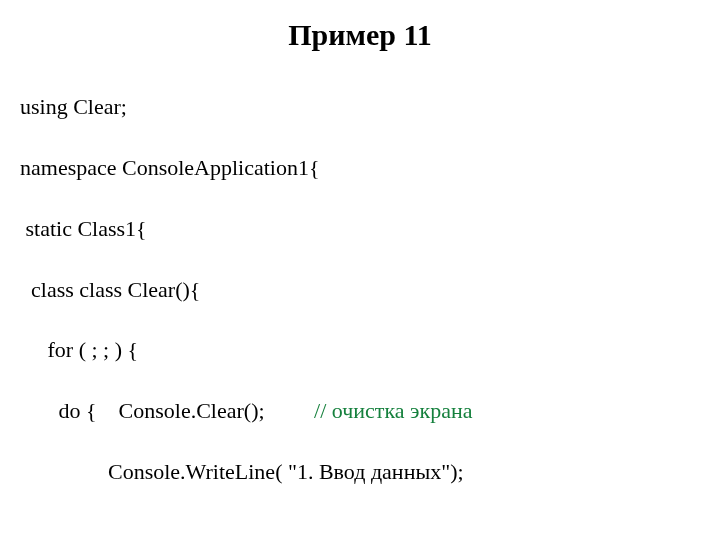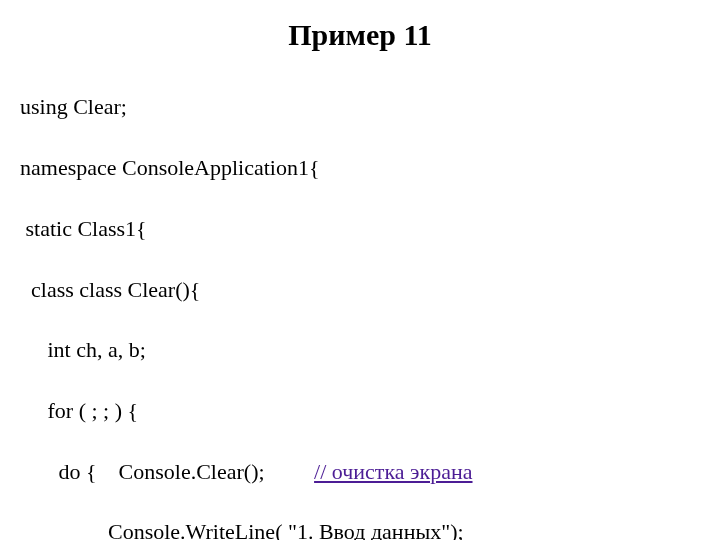--- a/index.html
+++ b/index.html
@@ -22,34 +22,33 @@
     font-weight: bold;
     font-size: 30px;
     margin: 0 0 10px 0;
   }
   .code {
     font-size: 22px;
     line-height: 1.38;
     white-space: pre;
   }
   .b { font-weight: normal; }
-  .comment { color: #4c1d95; text-decoration: underline; }
+  .comment { color: #15803d; }
 </style>
 </head>
 <body>
 
 <div class="page">
   <h1 class="title">Пример 11</h1>
 
   <div class="code">
 <div><span class="b">using</span><span> Clear;</span></div>
 <div><span class="b">namespace</span><span> ConsoleApplication1{</span></div>
 <div><span> </span><span class="b">static</span><span> Class1{</span></div>
 <div><span>  </span><span class="b">class</span><span> class </span><span class="b">Clear</span><span>(){</span></div>
-<div><span>     </span><span>int ch, a, b;</span></div>
 <div><span>     </span><span class="b">for</span><span> ( ; ; ) {</span></div>
 <div><span>       </span><span class="b">do</span><span> {    Console.Clear();         </span><span class="comment">// очистка экрана</span></div>
 <div><span>                </span><span>Console.WriteLine( "1. Ввод данных");</span></div>
 
 
 
 
 
 
   </div>

